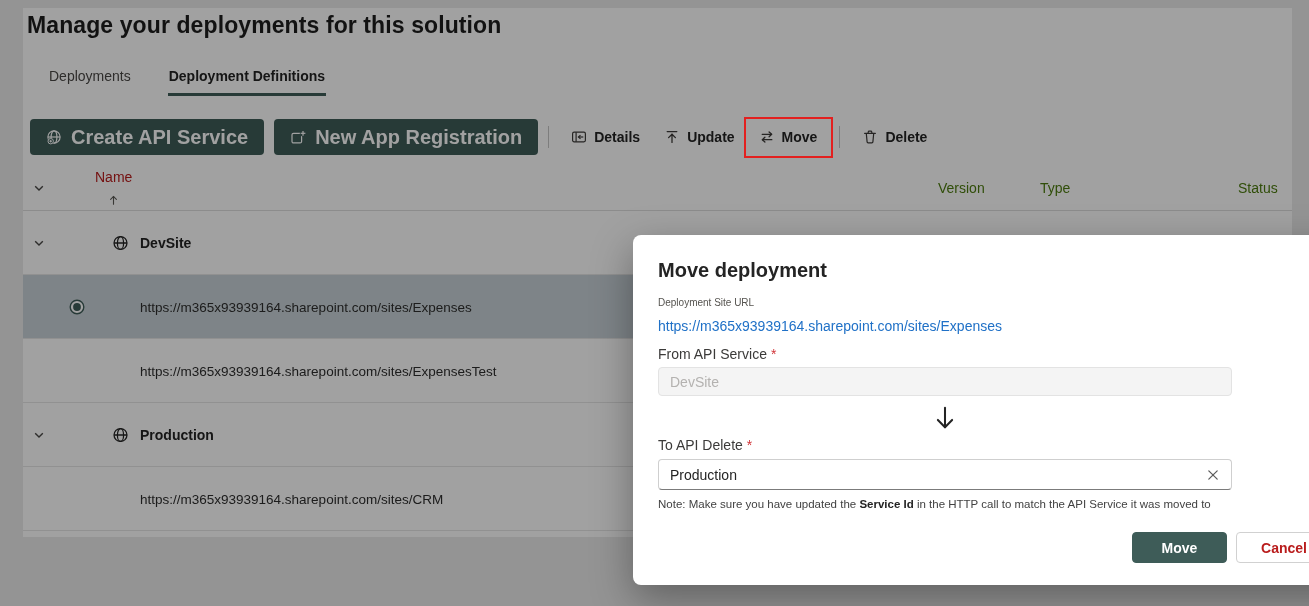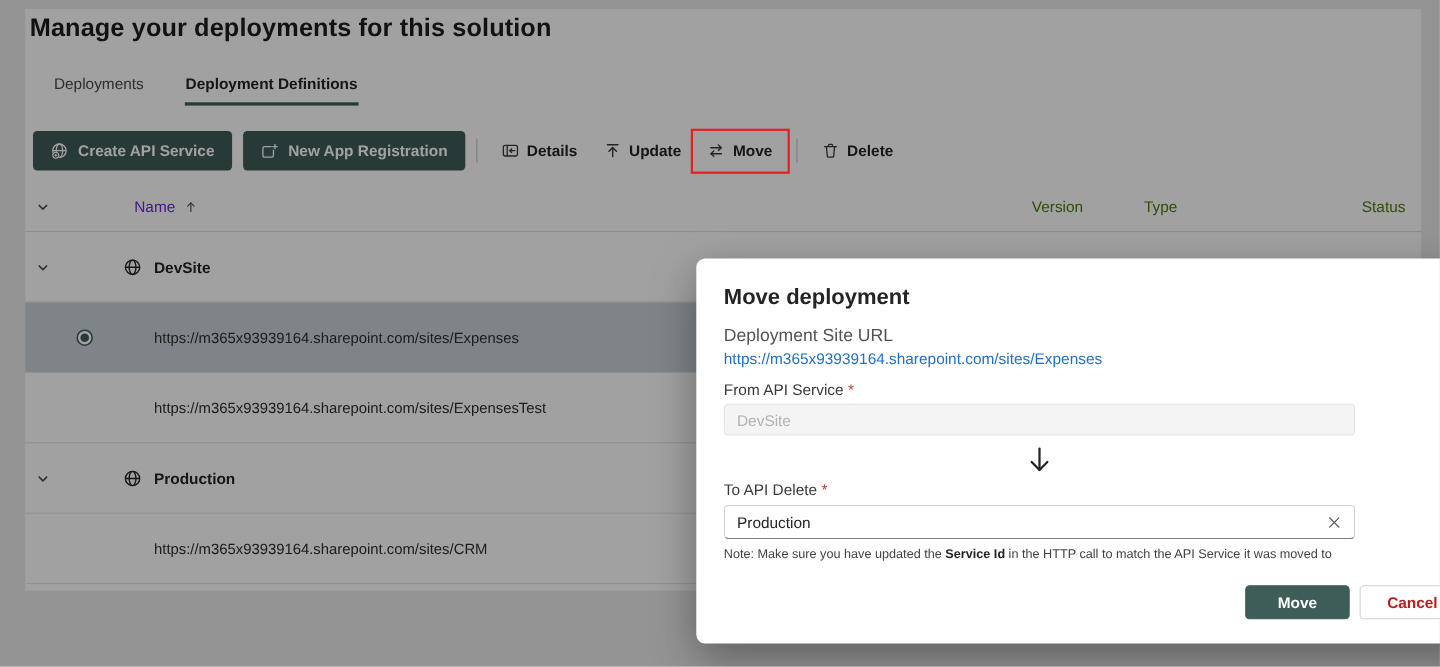--- a/index.html
+++ b/index.html
@@ -26,21 +26,21 @@
   .tab {
     font-size: 14px; color: #4a4846; padding: 8px 1px 9px;
     border-bottom: 3px solid transparent; cursor: pointer;
   }
   .tab.active { font-weight: 700; color: #242424; border-bottom-color: #3e5c58; }
 
   .toolbar { position: absolute; left: 7px; top: 110px; height: 38px; display: flex; align-items: center; }
   .btn-primary {
     display: flex; align-items: center; gap: 9px;
     background: #3e5c58; color: #fff; border: none; border-radius: 4px;
-    height: 36px; padding: 0 16px; font-size: 14px; font-weight: 600;
+    height: 36px; padding: 0 16px; font-size: 20px; font-weight: 600;
     font-family: inherit; cursor: pointer;
   }
   .btn-primary + .btn-primary { margin-left: 10px; }
   .tb-divider { width: 1px; height: 22px; background: #c6c6c6; margin: 0 10px; }
   .cmd {
     position: relative; display: flex; align-items: center; gap: 7px;
     height: 36px; padding: 0 9px; margin: 0 3px;
     background: transparent; border: none; border-radius: 4px;
     font-size: 14px; font-weight: 600; color: #242424; font-family: inherit; cursor: pointer;
   }
@@ -53,40 +53,40 @@
   
   .table { position: absolute; left: 0; top: 158px; width: 1269px; }
   .t-head { position: relative; height: 45px; border-bottom: 1px solid #dedede; }
   .t-row  { position: relative; height: 64px; border-bottom: 1px solid #e6e6e6; cursor: pointer; }
   .t-row.selected { background: #c8d2d7; }
   .pos { position: absolute; top: 50%; transform: translateY(-50%); display: flex; align-items: center; }
   .pos-chev  { left: 8px; }
   .pos-radio { left: 46px; }
   .pos-globe { left: 89px; }
   .pos-text  { left: 117px; }
-  .head-name   { left: 99px; font-size: 14px; color: #6d28d9; gap: 8px; }
+  .head-name   { left: 72px; font-size: 14px; color: #b91c1c; gap: 8px; flex-direction: column; }
   .head-col    { font-size: 14px; color: #4d7c0f; }
   .head-version{ left: 915px; }
   .head-type   { left: 1017px; }
   .head-status { left: 1215px; }
   .group-name { font-size: 14px; font-weight: 700; color: #242424; }
   .url { font-size: 13.5px; color: #2e2e2e; }
 
   
   .overlay { position: absolute; inset: 0; background: rgba(0,0,0,.37); z-index: 2; }
 
   
   .modal {
     position: absolute; left: 633px; top: 235px; width: 725px; height: 350px;
     background: #fff; border-radius: 8px; z-index: 3;
     box-shadow: 0 14px 40px rgba(0,0,0,.35);
   }
   .m-abs { position: absolute; }
   .m-title { left: 25px; top: 24px; font-size: 20px; font-weight: 600; color: #242424; }
-  .m-site-label { left: 25px; top: 62px; font-size: 16px; color: #55534f; }
+  .m-site-label { left: 25px; top: 62px; font-size: 10px; color: #55534f; }
   .m-link { left: 25px; top: 83px; font-size: 14px; color: #2071c7; text-decoration: none; cursor: pointer; }
   .m-field-label { font-size: 14px; color: #3b3a39; }
   .m-from-label { left: 25px; top: 111px; }
   .m-to-label   { left: 25px; top: 202px; }
   .req { color: #d13438; margin-left: 4px; }
   .m-from-input {
     left: 25px; top: 132px; width: 574px; height: 29px;
     background: #f4f4f4; border: 1px solid #e3e3e3; border-radius: 4px;
     display: flex; align-items: center; padding-left: 11px;
     font-size: 14px; color: #b4b2b0;

